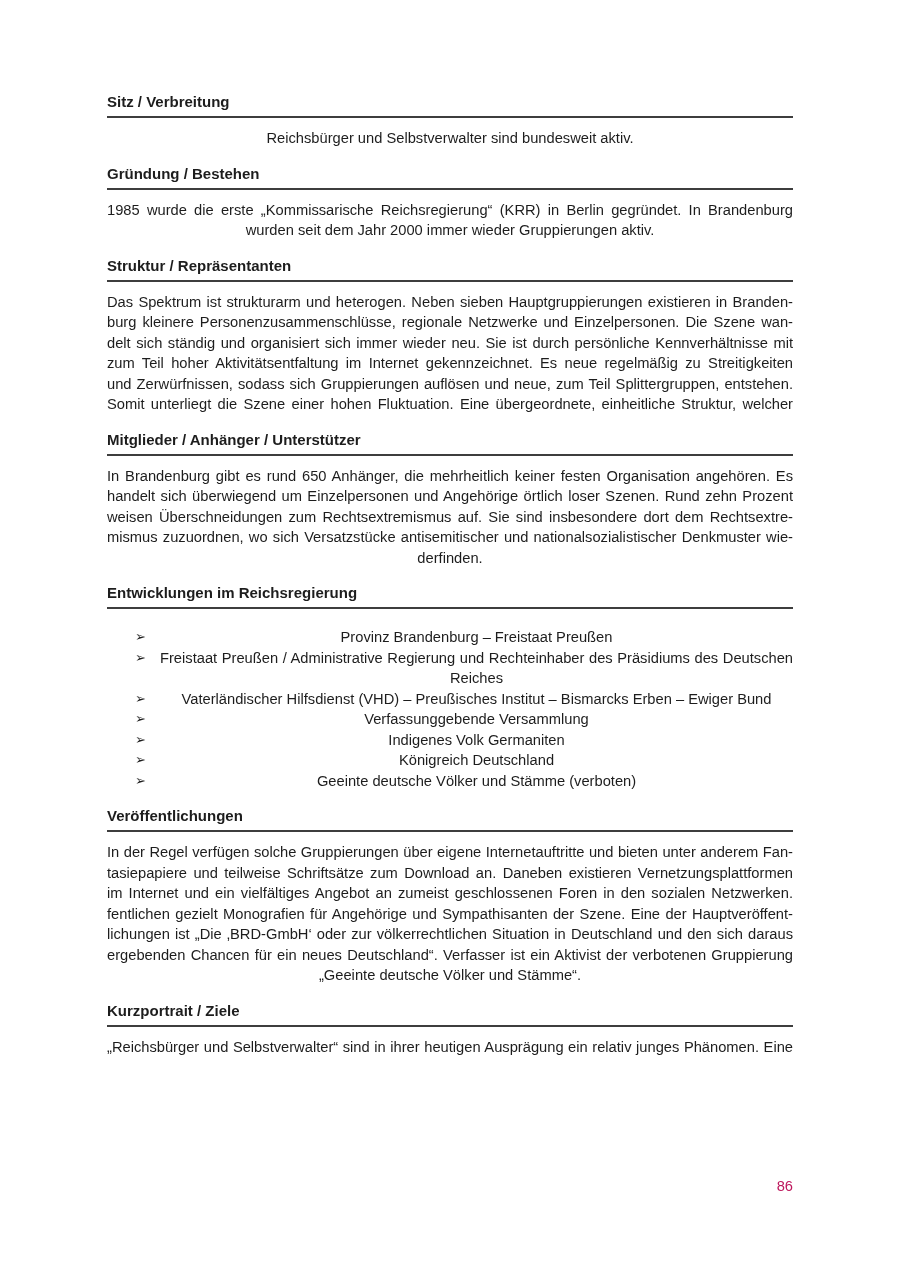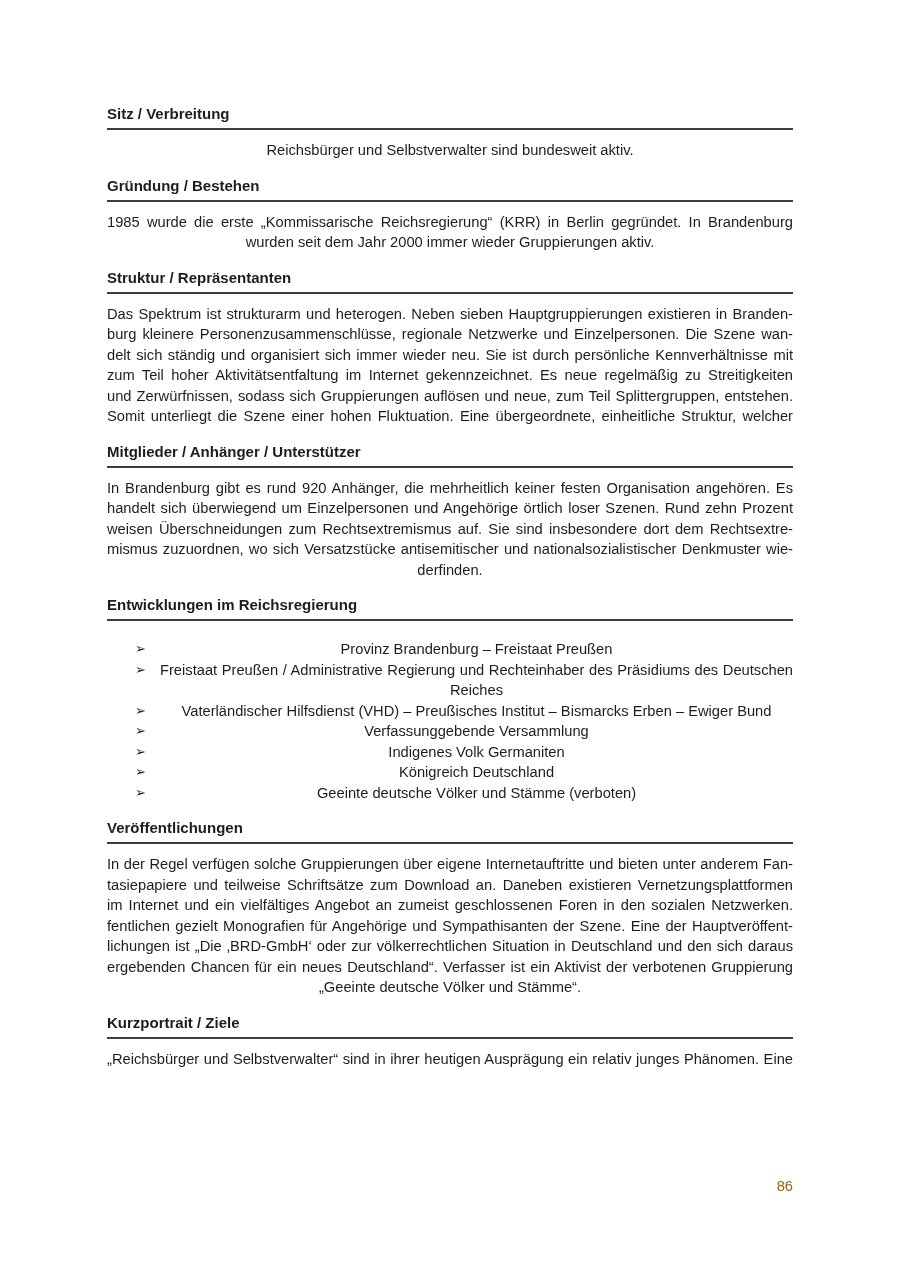--- a/index.html
+++ b/index.html
@@ -12,21 +12,21 @@
     color: #1d1d1d;
     overflow: hidden;
   }
   .page {
     position: relative;
     width: 900px; height: 1273px;
     background: #ffffff;
   }
   .content {
     position: absolute;
-    left: 107px; top: 106px;
+    left: 107px; top: 94px;
     width: 686px;
   }
   .heading {
     font-size: 15px;
     font-weight: bold;
     line-height: 15px;
     margin: 17px 0 0 0;
     padding: 0 0 7px 0;
     border-bottom: 2px solid #3e3e3e;
   }
@@ -59,21 +59,21 @@
     font-family: "DejaVu Sans", sans-serif;
     color: #1d1d1d;
   }
   .item-text { flex: 1; }
   .page-number {
     position: absolute;
     left: 107px; top: 1178px;
     width: 686px;
     text-align: right;
     font-size: 14.7px;
-    color: #a16207;
+    color: #be185d;
   }
 </style>
 </head>
 <body>
 
 <div class="page">
   <main class="content" id="content">
       <h2 class="heading first">Sitz / Verbreitung</h2>
       <div class="paragraph">
         <div class="line">Reichsbürger und Selbstverwalter sind bundesweit aktiv.</div>
@@ -87,21 +87,21 @@
       <div class="paragraph">
         <div class="line just">Das Spektrum ist strukturarm und heterogen. Neben sieben Hauptgruppierungen existieren in Branden-</div>
         <div class="line just">burg kleinere Personenzusammenschlüsse, regionale Netzwerke und Einzelpersonen. Die Szene wan-</div>
         <div class="line just">delt sich ständig und organisiert sich immer wieder neu. Sie ist durch persönliche Kennverhältnisse mit</div>
         <div class="line just">zum Teil hoher Aktivitätsentfaltung im Internet gekennzeichnet. Es neue regelmäßig zu Streitigkeiten</div>
         <div class="line just">und Zerwürfnissen, sodass sich Gruppierungen auflösen und neue, zum Teil Splittergruppen, entstehen.</div>
         <div class="line just">Somit unterliegt die Szene einer hohen Fluktuation. Eine übergeordnete, einheitliche Struktur, welcher</div>
       </div>
       <h2 class="heading">Mitglieder / Anhänger / Unterstützer</h2>
       <div class="paragraph">
-        <div class="line just">In Brandenburg gibt es rund 920 Anhänger, die mehrheitlich keiner festen Organisation angehören. Es</div>
+        <div class="line just">In Brandenburg gibt es rund 650 Anhänger, die mehrheitlich keiner festen Organisation angehören. Es</div>
         <div class="line just">handelt sich überwiegend um Einzelpersonen und Angehörige örtlich loser Szenen. Rund zehn Prozent</div>
         <div class="line just">weisen Überschneidungen zum Rechtsextremismus auf. Sie sind insbesondere dort dem Rechtsextre-</div>
         <div class="line just">mismus zuzuordnen, wo sich Versatzstücke antisemitischer und nationalsozialistischer Denkmuster wie-</div>
         <div class="line">derfinden.</div>
       </div>
       <h2 class="heading">Entwicklungen im Reichsregierung</h2>
       <ul class="arrow-list">
         <li>
           <span class="bullet">➢</span>
           <div class="item-text">

